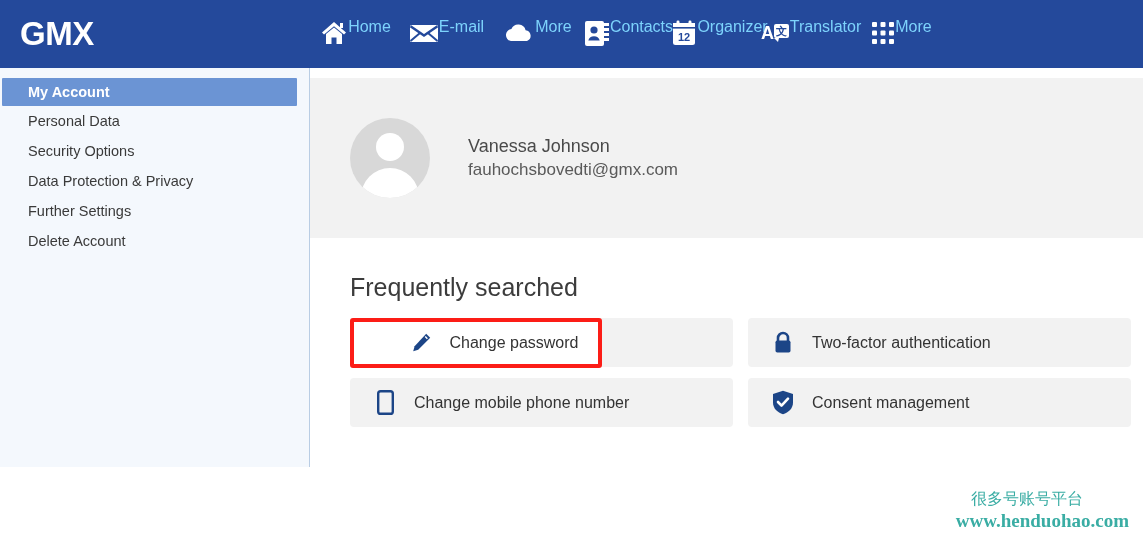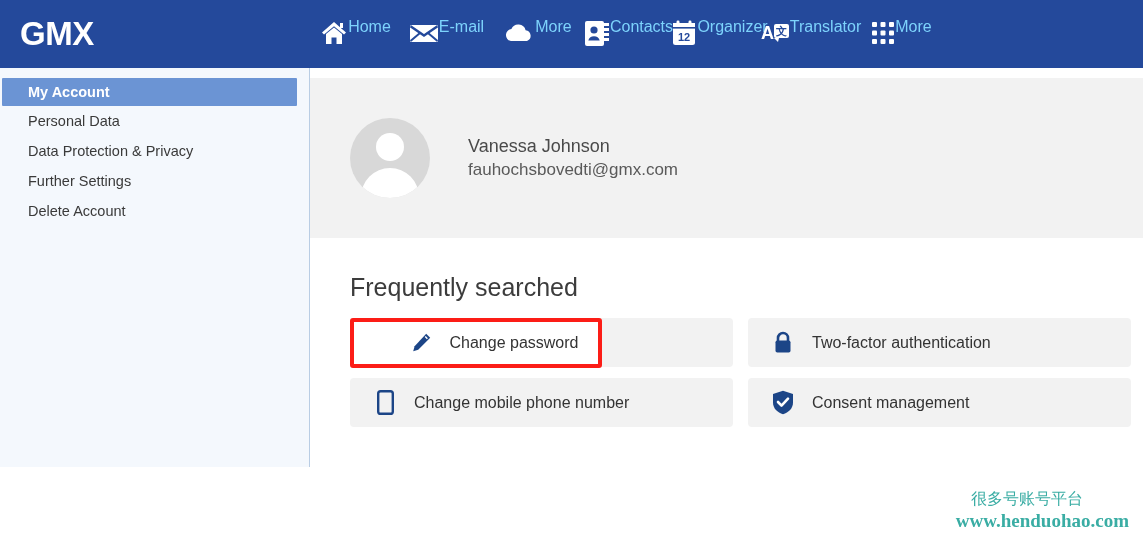--- a/index.html
+++ b/index.html
@@ -256,20 +256,23 @@
   </div>
 
   <div class="sidebar">
     <div class="side-item active">
       <span>My Account</span>
     </div>
     <div class="side-item">
       <span>Personal Data</span>
     </div>
     <div class="side-item">
+      <span>Security Options</span>
+    </div>
+    <div class="side-item">
       <span>Data Protection &amp; Privacy</span>
     </div>
     <div class="side-item">
       <span>Further Settings</span>
     </div>
     <div class="side-item">
       <span>Delete Account</span>
     </div>
   </div>
 

